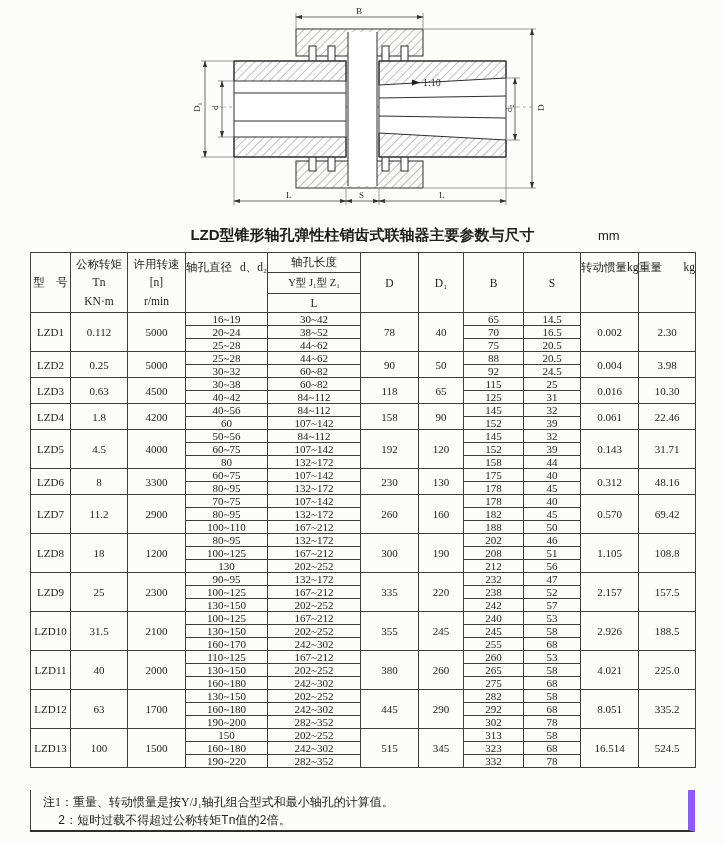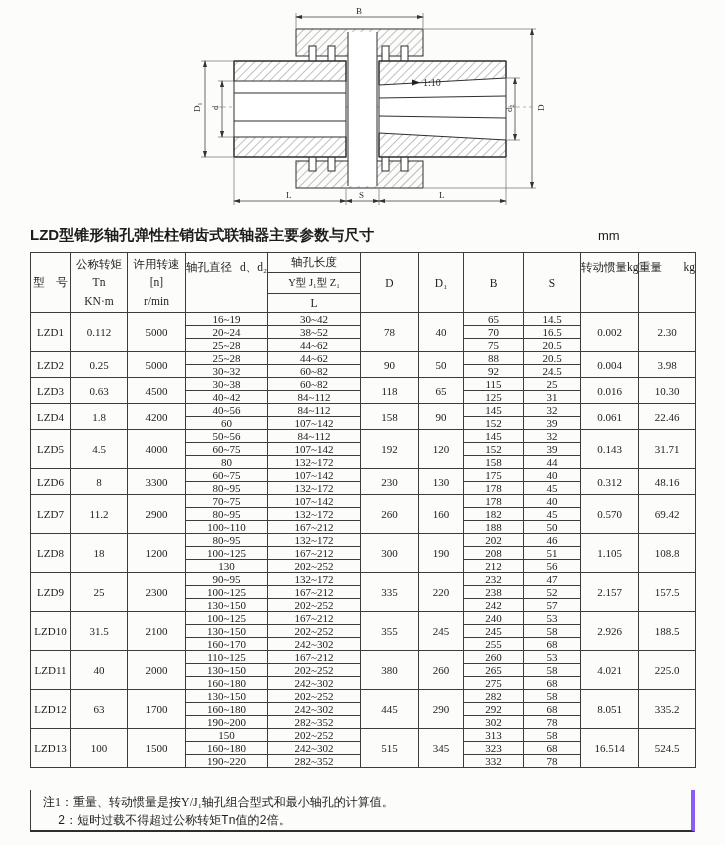--- a/index.html
+++ b/index.html
@@ -14,21 +14,21 @@
   svg.drawing text { font-family:"Liberation Serif","DejaVu Serif",serif; fill:#2e2e2e; }
   .outline { fill:#ffffff; stroke:#2e2e2e; stroke-width:1; }
   .hatched { fill:url(#hatch); stroke:#2e2e2e; stroke-width:1; }
   .edge { stroke:#2e2e2e; stroke-width:1; fill:none; }
   .thin  { stroke:#555; stroke-width:0.6; fill:none; }
   .dim   { stroke:#444; stroke-width:0.8; fill:none; }
   .cline { stroke:#888; stroke-width:0.6; stroke-dasharray:12 3 3 3; fill:none; }
 
   .title-row {
     position:absolute; top:226px; left:30px; width:665px; height:22px;
-    font-size:15px; font-weight:bold;
+    text-align:center; font-size:15px; font-weight:bold;
     font-family:"Liberation Sans","DejaVu Sans",sans-serif;
   }
   .unit { position:absolute; top:2px; left:568px; font-weight:normal; font-size:13px; }
 
   table.params {
     position:absolute; top:252px; left:30px; width:665px;
     border-collapse:collapse; table-layout:fixed;
     font-size:11px; text-align:center;
   }
   table.params th, table.params td {
@@ -38,21 +38,21 @@
   table.params thead th { font-size:11.5px; }
   table.params thead tr.hr1 th { height:20px; }
   table.params thead tr.hr2 th { height:21px; font-size:10.5px; }
   table.params thead tr.hr3 th { height:19px; }
   .th-stack { display:flex; flex-direction:column; justify-content:space-around; height:56px; line-height:1.1; }
   .th-stack2 { display:flex; flex-direction:row; justify-content:space-between; height:52px; padding:4px 0 3px 0; line-height:1.1; }
   table.params tbody td { height:12.7px; line-height:12px; font-size:11px; }
 
   .notes {
     position:absolute; top:790px; left:30px; width:665px; height:42px;
-    border-left:1px solid #3d3d3d; border-right:4px solid #8b5cf6;
+    border-left:1px solid #3d3d3d; border-right:7px solid #8b5cf6;
     border-bottom:2px solid #2e2e2e;
     font-size:12px; line-height:1.55; padding-top:3px;
   }
   .note-line1 { padding-left:12px; }
   .note-line2 { padding-left:27px;font-family:Liberation Mono, monospace; }
 </style>
 </head>
 <body>
 
 <div class="page">

